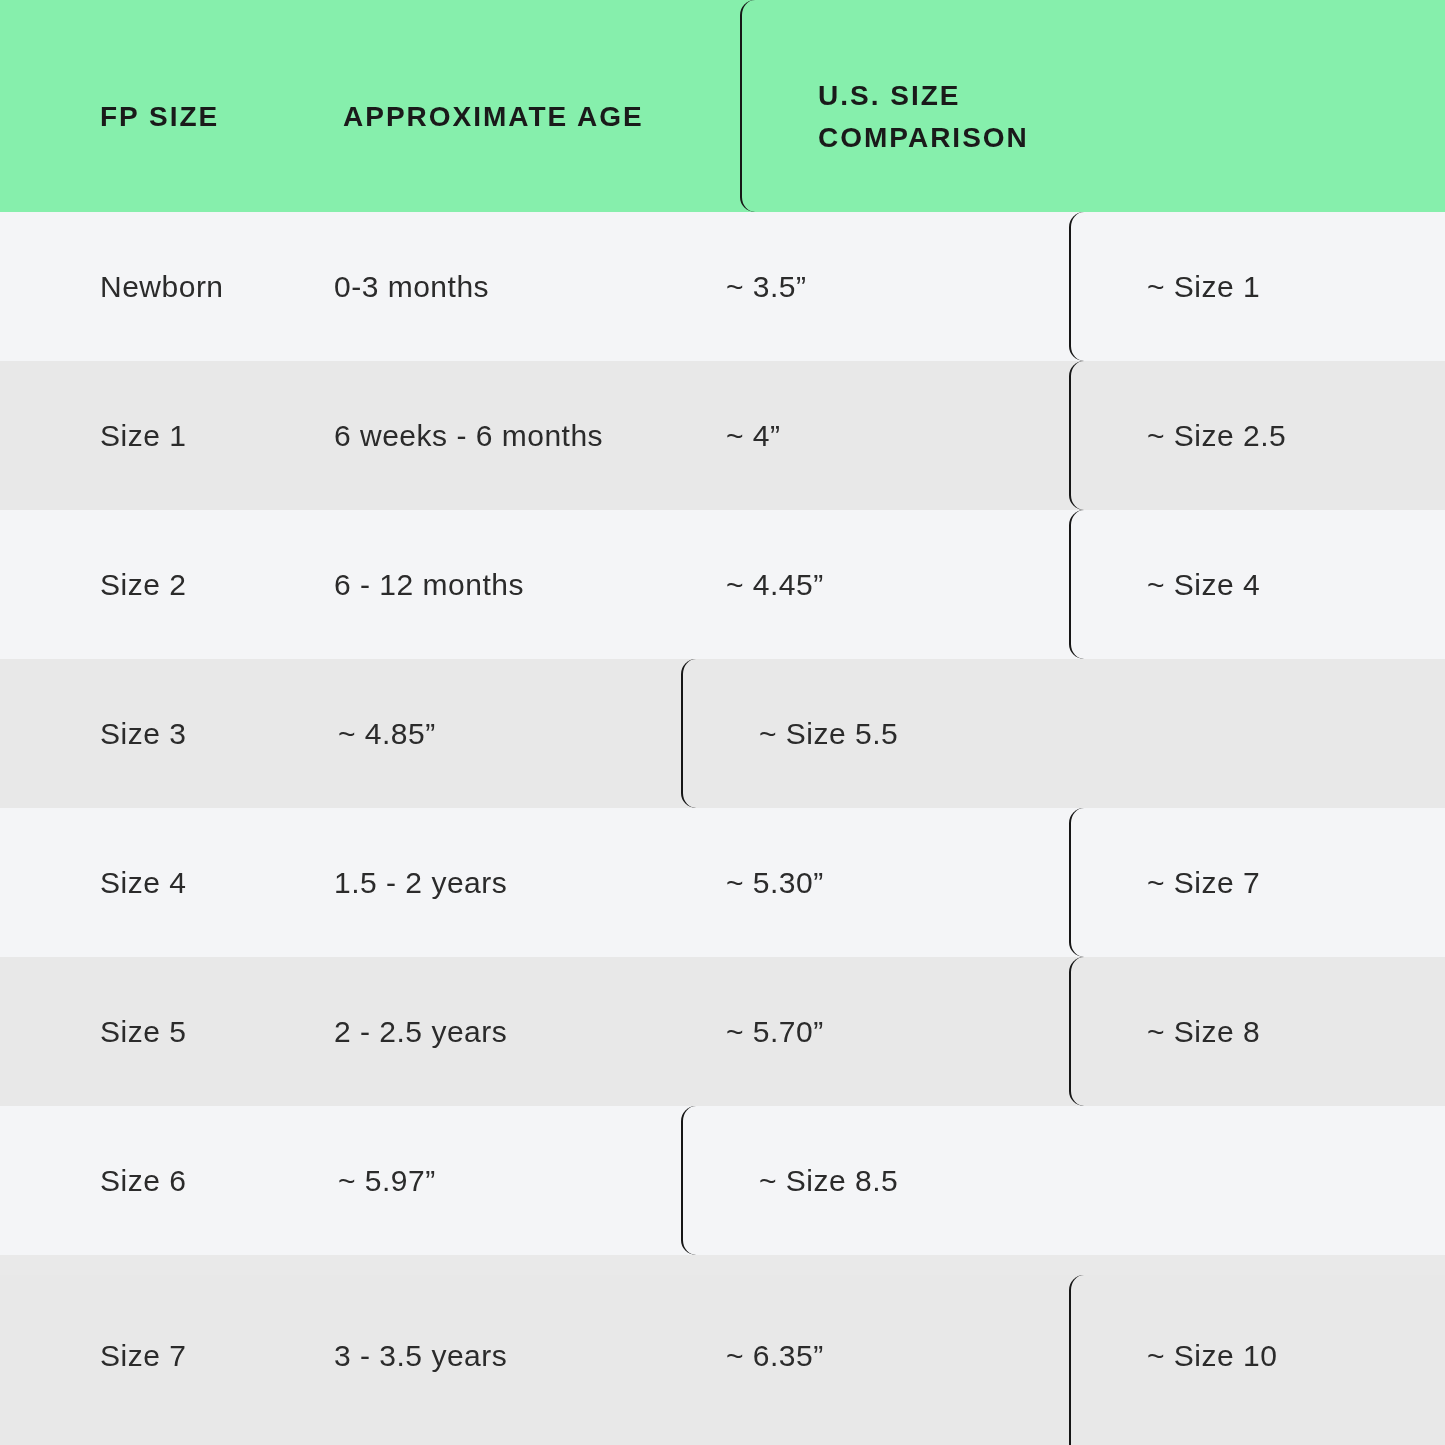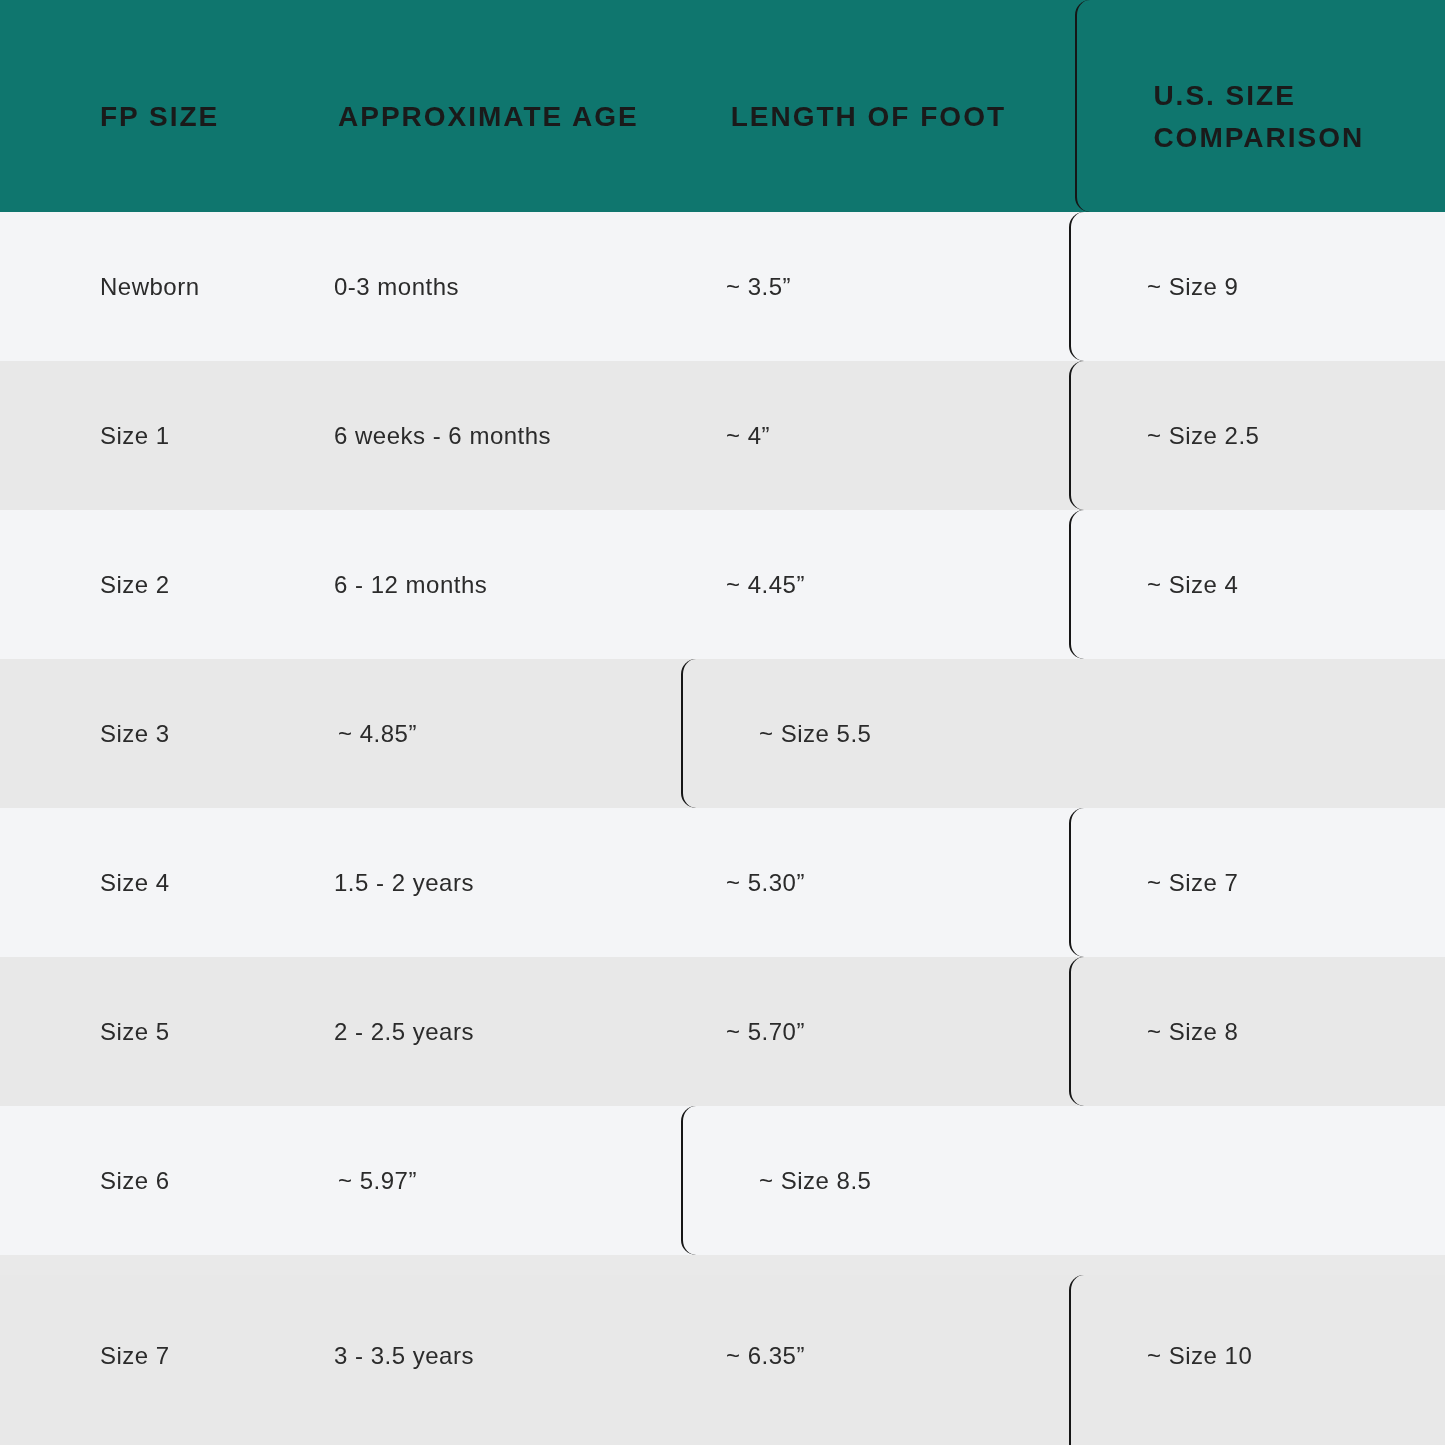--- a/index.html
+++ b/index.html
@@ -17,31 +17,31 @@
     width: 1445px;
     height: 1445px;
     display: flex;
     flex-direction: column;
   }
   .row {
     display: flex;
     width: 1445px;
     flex: 0 0 auto;
   }
-  .row.header   { height: 212px; background: #0f766e; gap: 9px; }
+  .row.header   { height: 212px; background: #86efac; gap: 9px; }
   .row.stripe-light { height: 149px; background: #f4f5f7; }
   .row.stripe-gray  { height: 149px; background: #e8e8e8; }
   .row.last     { height: 190px; margin-top: 20px; }
   .cell {
     box-sizing: border-box;
     display: flex;
     align-items: center;
     height: 100%;
     color: #2b2b2b;
-    font-size: 24px;
+    font-size: 30px;
     letter-spacing: 0.5px;
     white-space: nowrap;
   }
   .c1 { width: 334px; padding-left: 100px; }
   .c2 { width: 388px; }
   .c3 { width: 347px; padding-left: 4px; }
   .c4 { width: 376px; padding-left: 76px; border-left: 2px solid #161616; border-radius: 15px; }
   .header .cell {
     font-weight: bold;
     font-size: 28px;
@@ -59,31 +59,30 @@
   .row.last .cell { padding-bottom: 28px; }
 </style>
 </head>
 <body>
 
 <div class="chart">
 
   <div class="row header">
     <div class="cell c1">FP SIZE</div>
     <div class="cell c2">APPROXIMATE AGE</div>
-    <div class="cell c3">LENGTH OF FOOT</div>
     <div class="cell c4">
       <span>U.S. SIZE COMPARISON</span>
     </div>
   </div>
 
   <div class="row stripe-light">
     <div class="cell c1">Newborn</div>
     <div class="cell c2">0-3 months</div>
     <div class="cell c3">~ 3.5”</div>
-    <div class="cell c4">~ Size 9</div>
+    <div class="cell c4">~ Size 1</div>
   </div>
 
   <div class="row stripe-gray">
     <div class="cell c1">Size 1</div>
     <div class="cell c2">6 weeks - 6 months</div>
     <div class="cell c3">~ 4”</div>
     <div class="cell c4">~ Size 2.5</div>
   </div>
 
   <div class="row stripe-light">

